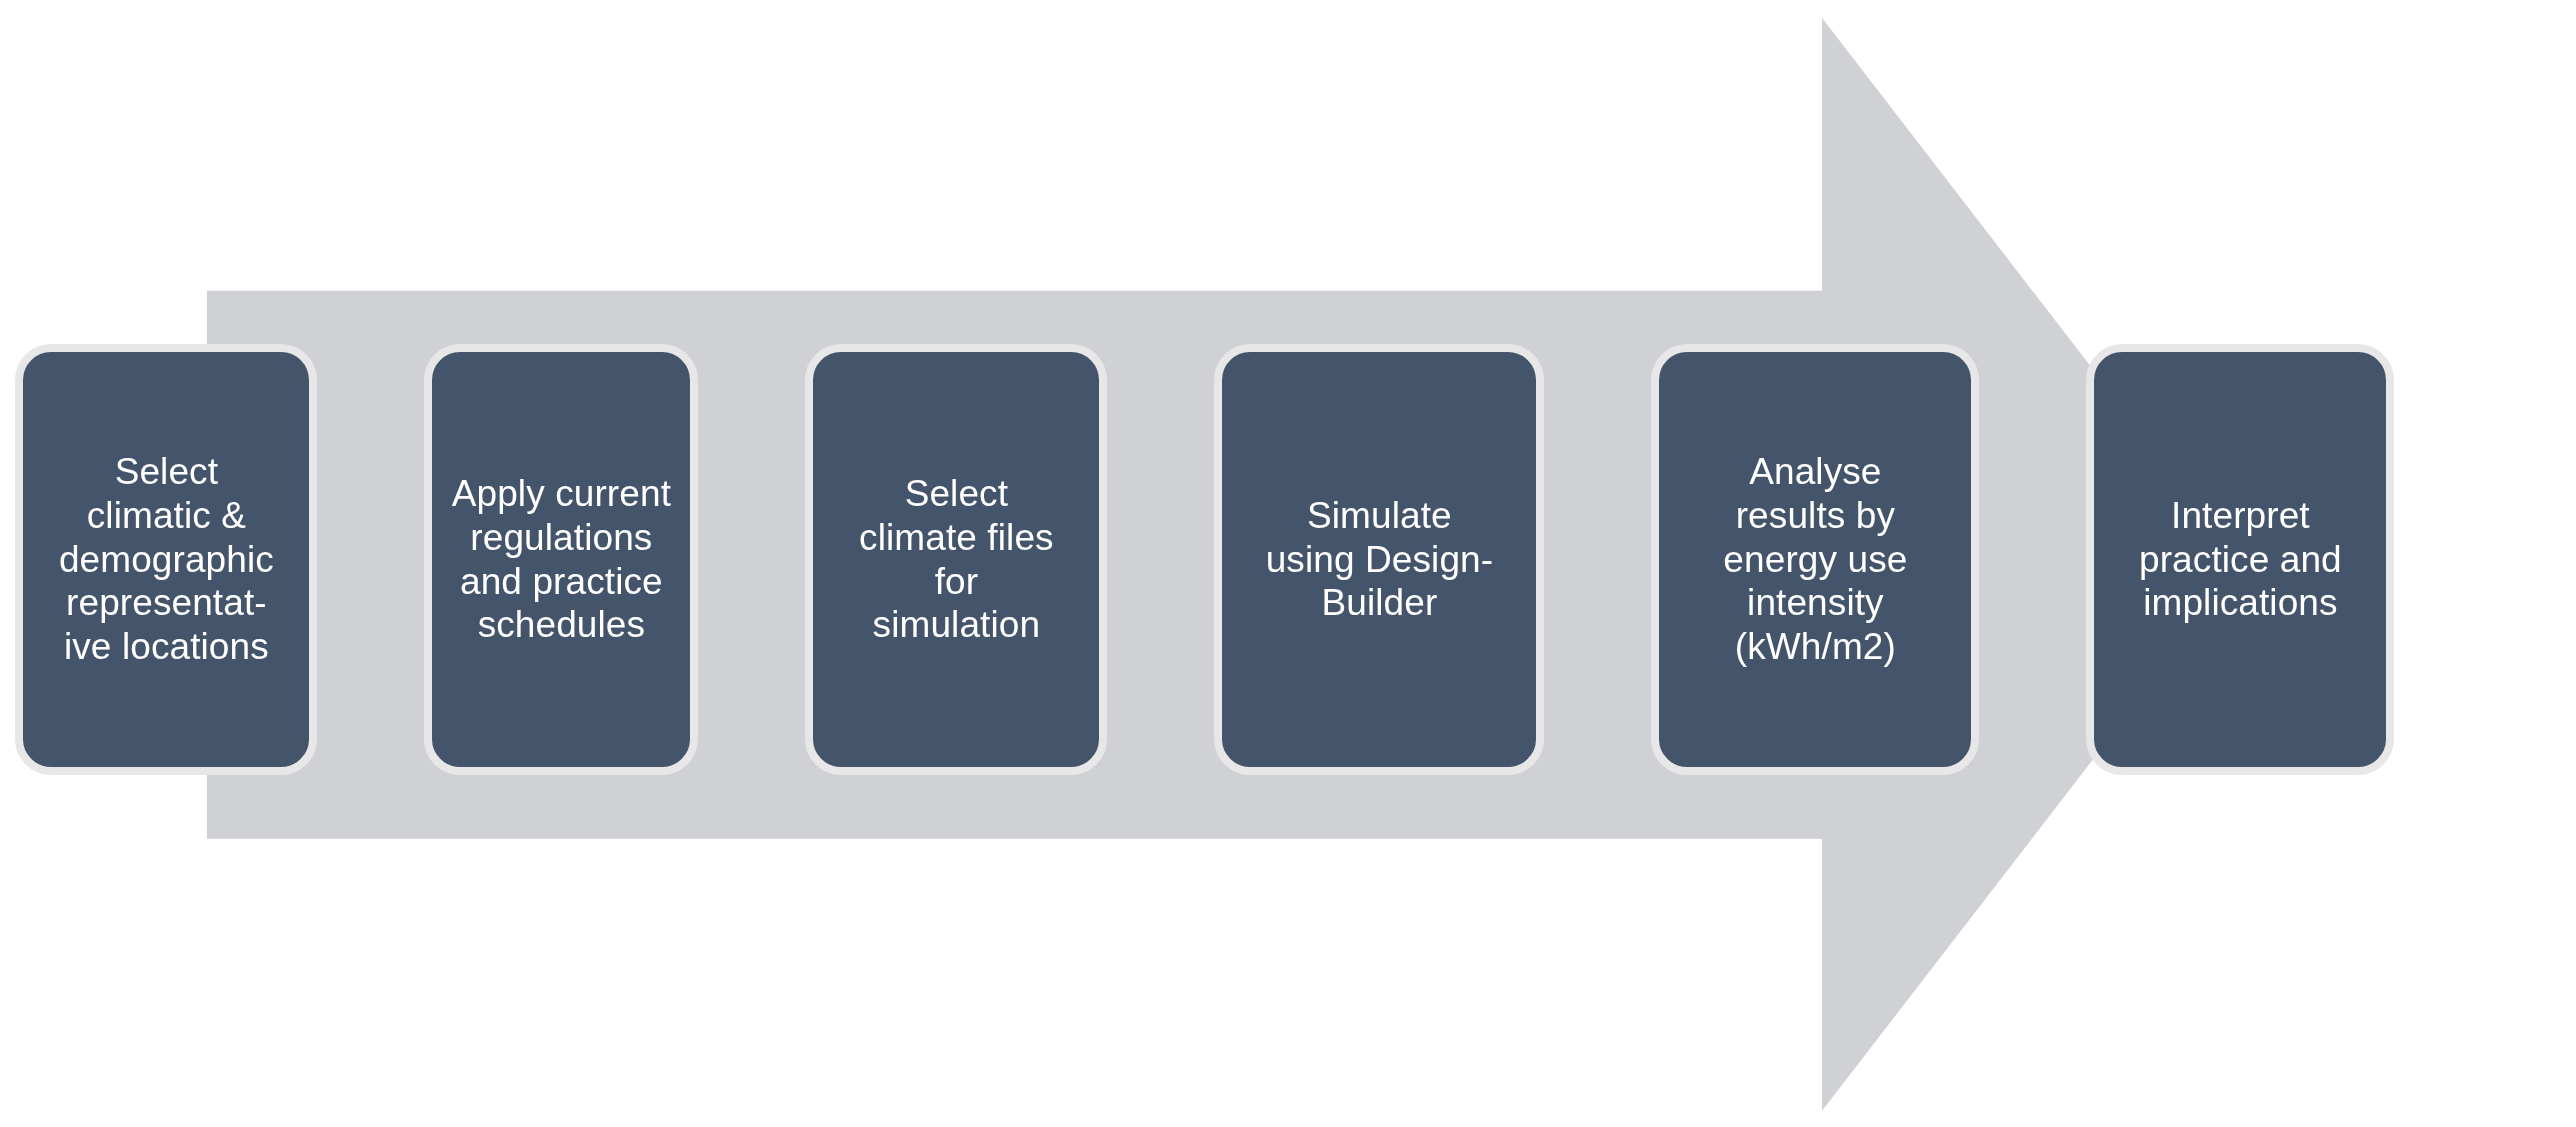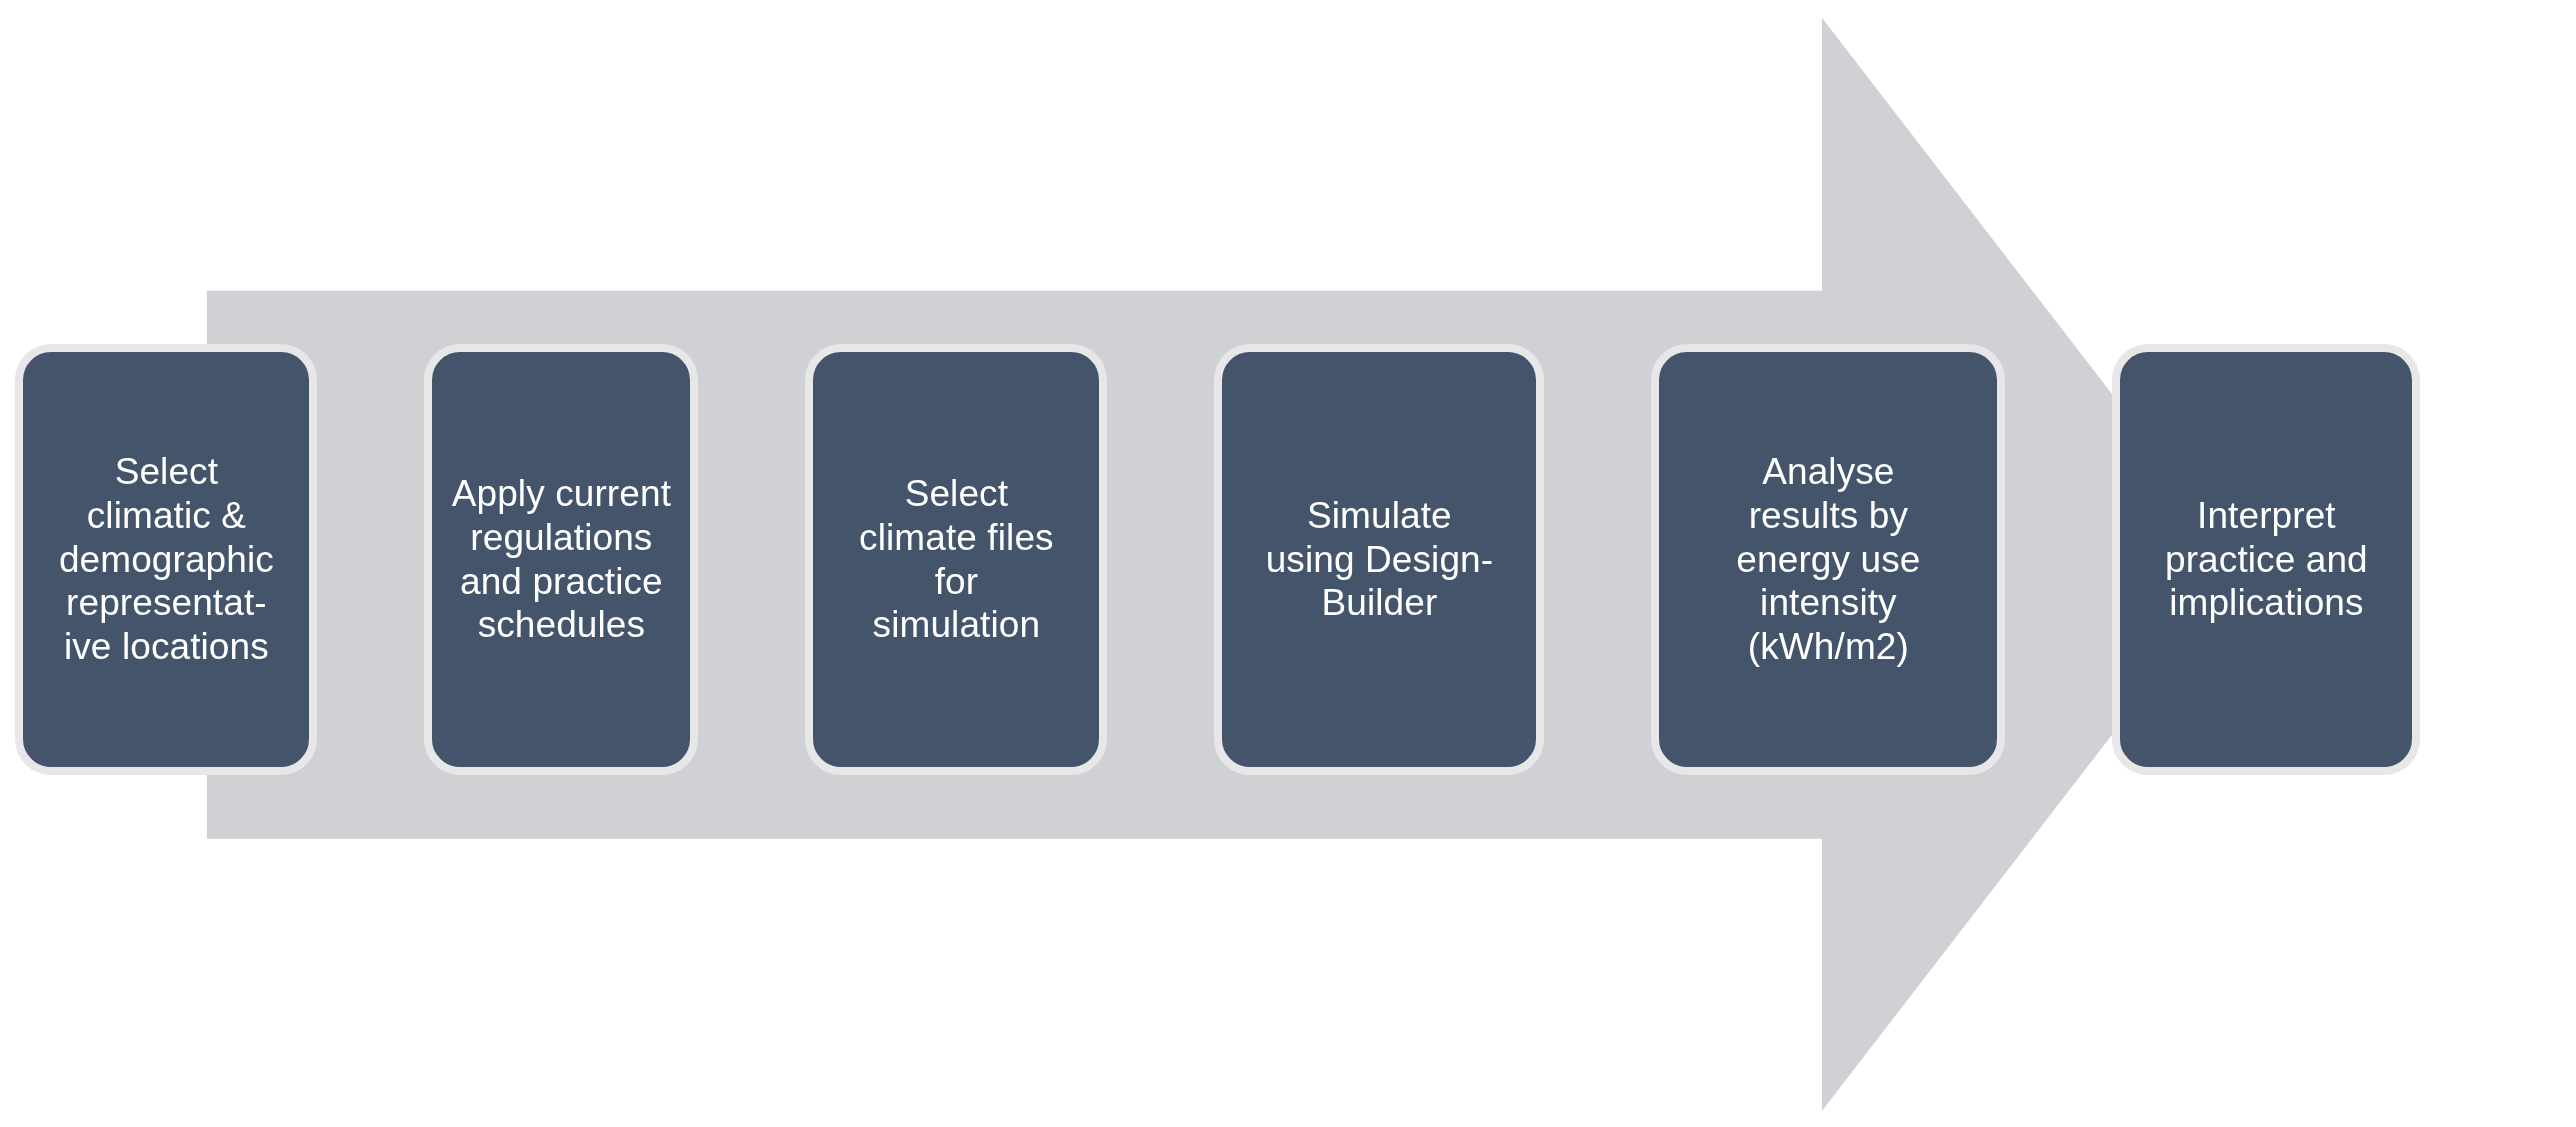--- a/index.html
+++ b/index.html
@@ -99,21 +99,21 @@
 for
 simulation</div>
     </div>
 
     <div class="step-box" style="margin-left:71px; width:330px;">
       <div class="step-label">Simulate
 using Design-
 Builder</div>
     </div>
 
-    <div class="step-box" style="margin-left:71px; width:354px;">
+    <div class="step-box" style="margin-left:71px; width:328px;">
       <div class="step-label">Analyse
 results by
 energy  use
 intensity
 (kWh/m2)</div>
     </div>
 
     <div class="step-box" style="margin-left:71px; width:308px;">
       <div class="step-label">Interpret
 practice and

